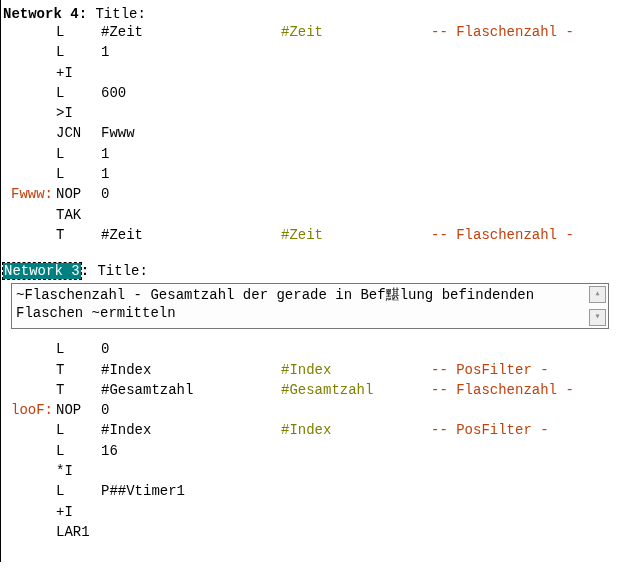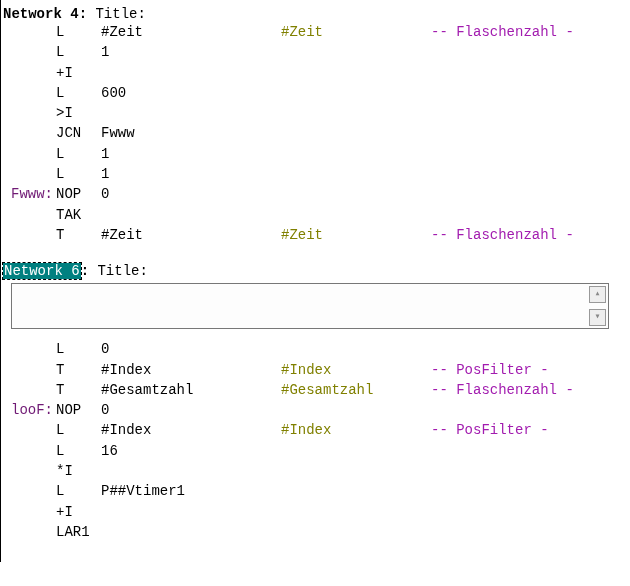--- a/index.html
+++ b/index.html
@@ -65,44 +65,45 @@
 
   .code-area {
     padding: 0 10px 16px 10px;
     white-space: pre;
     line-height: 1.45;
   }
   .row {
     display: grid;
     grid-template-columns: 45px 45px 180px 150px 200px;
   }
-  .lbl { color:#701a75; }
+  .lbl { color:#c2410c; }
   .ins { color:#000; }
   .opd { color:#000; }
   .sym { color: #808000; }   
-  .cmt { color: #a21caf; }   
+  .cmt { color: #c2410c; }   
 </style>
 </head>
 <body>
 
 <div class="page">
 
   <div class="network-header">
     <span class="network-label">Network 4</span><span class="bold">:</span>
     <span>Title:</span>
   </div>
 
 
   <div class="code-area" id="code1"><div class="row"><span class="lbl"></span><span class="ins">L</span><span class="opd">#Zeit</span><span class="sym">#Zeit</span><span class="cmt">-- Flaschenzahl -</span></div><div class="row"><span class="lbl"></span><span class="ins">L</span><span class="opd">1</span><span class="sym"></span><span class="cmt"></span></div><div class="row"><span class="lbl"></span><span class="ins">+I</span><span class="opd"></span><span class="sym"></span><span class="cmt"></span></div><div class="row"><span class="lbl"></span><span class="ins">L</span><span class="opd">600</span><span class="sym"></span><span class="cmt"></span></div><div class="row"><span class="lbl"></span><span class="ins">&gt;I</span><span class="opd"></span><span class="sym"></span><span class="cmt"></span></div><div class="row"><span class="lbl"></span><span class="ins">JCN</span><span class="opd">Fwww</span><span class="sym"></span><span class="cmt"></span></div><div class="row"><span class="lbl"></span><span class="ins">L</span><span class="opd">1</span><span class="sym"></span><span class="cmt"></span></div><div class="row"><span class="lbl"></span><span class="ins">L</span><span class="opd">1</span><span class="sym"></span><span class="cmt"></span></div><div class="row"><span class="lbl">Fwww:</span><span class="ins">NOP</span><span class="opd">0</span><span class="sym"></span><span class="cmt"></span></div><div class="row"><span class="lbl"></span><span class="ins">TAK</span><span class="opd"></span><span class="sym"></span><span class="cmt"></span></div><div class="row"><span class="lbl"></span><span class="ins">T</span><span class="opd">#Zeit</span><span class="sym">#Zeit</span><span class="cmt">-- Flaschenzahl -</span></div></div>
 
   <div class="network-header">
-    <span class="selected-label">Network 6</span><span class="bold">:</span>
+    <span class="selected-label">Network 3</span><span class="bold">:</span>
     <span>Title:</span>
   </div>
 
   <div class="title-box white">
+    <span>~Flaschenzahl - Gesamtzahl der gerade in Bef黮lung befindenden Flaschen ~ermitteln</span>
     <div class="title-scroll up">▴</div>
     <div class="title-scroll down">▾</div>
   </div>
 
   <div class="code-area" id="code2"><div class="row"><span class="lbl"></span><span class="ins">L</span><span class="opd">0</span><span class="sym"></span><span class="cmt"></span></div><div class="row"><span class="lbl"></span><span class="ins">T</span><span class="opd">#Index</span><span class="sym">#Index</span><span class="cmt">-- PosFilter -</span></div><div class="row"><span class="lbl"></span><span class="ins">T</span><span class="opd">#Gesamtzahl</span><span class="sym">#Gesamtzahl</span><span class="cmt">-- Flaschenzahl -</span></div><div class="row"><span class="lbl">looF:</span><span class="ins">NOP</span><span class="opd">0</span><span class="sym"></span><span class="cmt"></span></div><div class="row"><span class="lbl"></span><span class="ins">L</span><span class="opd">#Index</span><span class="sym">#Index</span><span class="cmt">-- PosFilter -</span></div><div class="row"><span class="lbl"></span><span class="ins">L</span><span class="opd">16</span><span class="sym"></span><span class="cmt"></span></div><div class="row"><span class="lbl"></span><span class="ins">*I</span><span class="opd"></span><span class="sym"></span><span class="cmt"></span></div><div class="row"><span class="lbl"></span><span class="ins">L</span><span class="opd">P##Vtimer1</span><span class="sym"></span><span class="cmt"></span></div><div class="row"><span class="lbl"></span><span class="ins">+I</span><span class="opd"></span><span class="sym"></span><span class="cmt"></span></div><div class="row"><span class="lbl"></span><span class="ins">LAR1</span><span class="opd"></span><span class="sym"></span><span class="cmt"></span></div></div>
 
 </div>
 
 </body></html>

